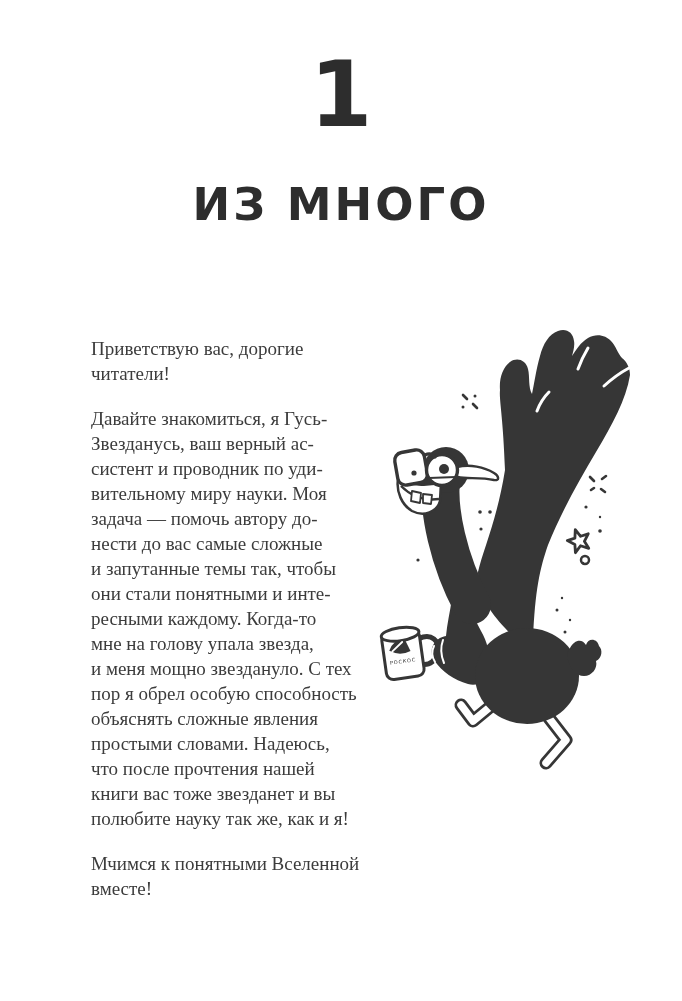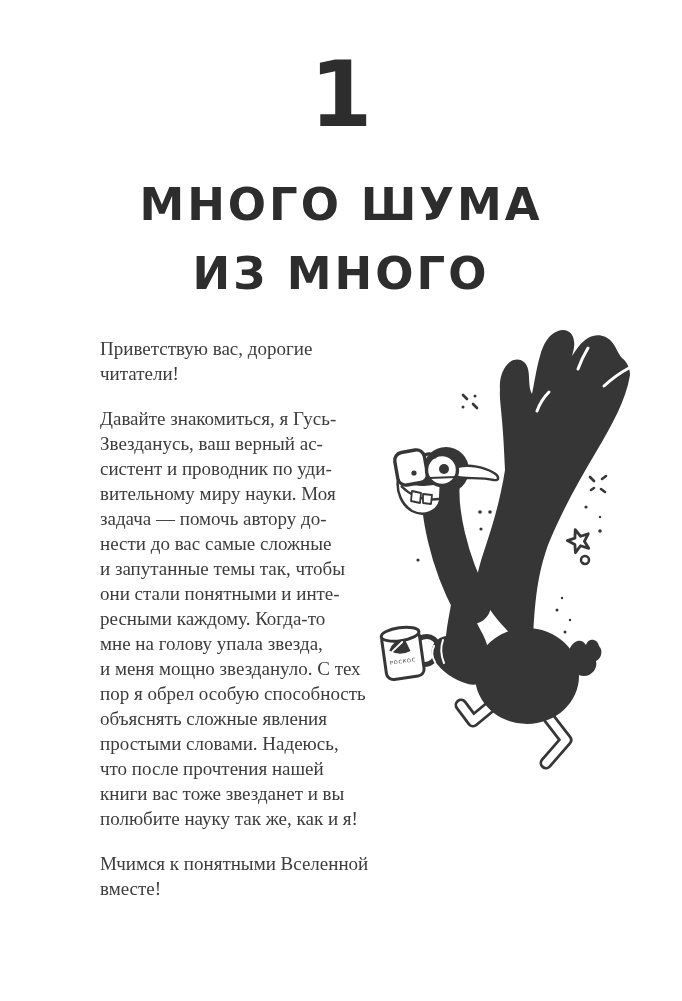--- a/index.html
+++ b/index.html
@@ -17,32 +17,31 @@
   .chapter-title{
     position:absolute;top:170px;left:0;right:0;
     text-align:center;
     font-family:"DejaVu Sans",sans-serif;font-weight:700;
     font-size:45px;line-height:69px;letter-spacing:3px;color:#2d2d2d;
   }
   .body-text{
     position:absolute;left:88px;top:336px;width:320px;
     font-size:19px;line-height:25px;color:#3c3c3c;
   }
-  .body-text p{margin:0 0 20px 12px;white-space:pre-line;}
+  .body-text p{margin:0 0 20px 3px;white-space:pre-line;}
   .illustration{position:absolute;left:0;top:0;pointer-events:none;}
 </style>
 </head>
 <body>
 
 <div class="page">
 
   <div class="chapter-number">1</div>
 
   <div class="chapter-title">
-    <div>МНОГО ШУМА</div>
     <div>ИЗ МНОГО</div>
   </div>
 
   <div class="body-text">
     <p>Приветствую вас, дорогие
 читатели!</p>
     <p>Давайте знакомиться, я Гусь-
 Звезданусь, ваш верный ас-
 систент и проводник по уди-
 вительному миру науки. Моя

